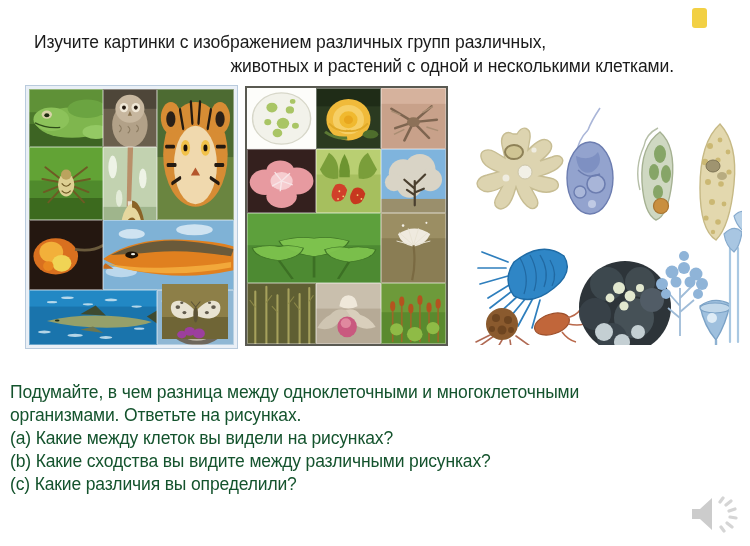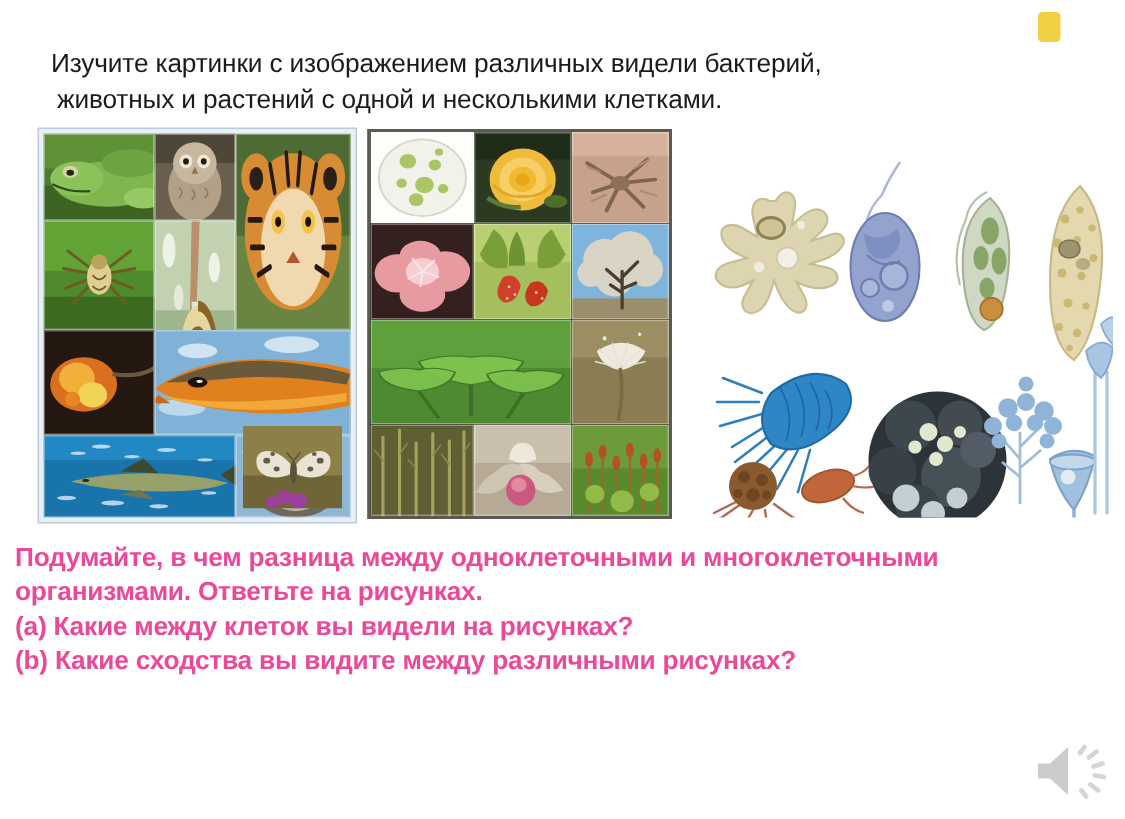--- a/index.html
+++ b/index.html
@@ -23,32 +23,31 @@
     position: absolute;
     left: 34px;
     top: 30px;
     width: 640px;
     font-size: 17.5px;
     line-height: 24px;
     color: #1b1b1b;
     letter-spacing: -0.1px;
   }
   .prompt-top .ln { display: block; }
-  .prompt-top .ln2 { padding-left: 4px; }
+  .prompt-top .ln2 { padding-left: 4px; text-align: right; }
 
   .prompt-bottom {
     position: absolute;
     left: 10px;
-    top: 360px;
+    top: 381px;
     width: 700px;
     font-size: 17.5px;
     line-height: 23px;
-    color: #ec4899;
+    color: #14532d;
     letter-spacing: -0.15px;
-    font-weight: bold;
   }
   .prompt-bottom .ln { display: block; }
 
   
   .marker {
     position: absolute;
     left: 692px;
     top: 8px;
     width: 15px;
     height: 20px;
@@ -116,21 +115,21 @@
   #micro-panel svg { display: block; }
 </style>
 </head>
 <body>
 
 <div id="slide">
 
   <div class="marker"></div>
 
   <div class="prompt-top">
-    <span class="ln">Изучите картинки с изображением различных видели бактерий,</span>
+    <span class="ln">Изучите картинки с изображением различных групп различных,</span>
     <span class="ln ln2">животных и растений с одной и несколькими клетками.</span>
   </div>
 
   <div class="collage" id="collage-animals">
 
     <div class="cell" style="grid-column:1/2;grid-row:1/2;">
       <svg width="100%" height="100%" viewBox="0 0 100 100" preserveAspectRatio="none">
         <rect width="100" height="100" fill="#4d7a2c"></rect>
         <path d="M0 0h100v40H0z" fill="#5f9137"></path>
         <path d="M0 60h100v40H0z" fill="#3d6423"></path>
@@ -639,20 +638,21 @@
         <path d="M272 124q8 -8 14 -2 -2 12 -6 16 -6 -6 -8 -14z" fill="#b9d2e8" stroke="#86aacd" stroke-width="1.1"></path>
       </g>
     </svg>
   </div>
 
   <div class="prompt-bottom">
     <span class="ln">Подумайте, в чем разница между одноклеточными и многоклеточными</span>
     <span class="ln">организмами. Ответьте на рисунках.</span>
     <span class="ln">(a) Какие между клеток вы видели на рисунках?</span>
     <span class="ln">(b) Какие сходства вы видите между различными рисунках?</span>
+    <span class="ln">(c) Какие различия вы определили?</span>
   </div>
 
   <div class="speaker">
     <svg width="54" height="44" viewBox="0 0 54 44">
       <path d="M4 17h8L24 6v32L12 27H4z" fill="#cccccc"></path>
       <g stroke="#d5d5d5" stroke-width="3.2" stroke-linecap="round" fill="none">
         <path d="M32 10l3-4M38 13l5-4M41 19l6-2M42 25l6 1M39 31l5 4M33 35l3 4"></path>
       </g>
     </svg>
   </div>

